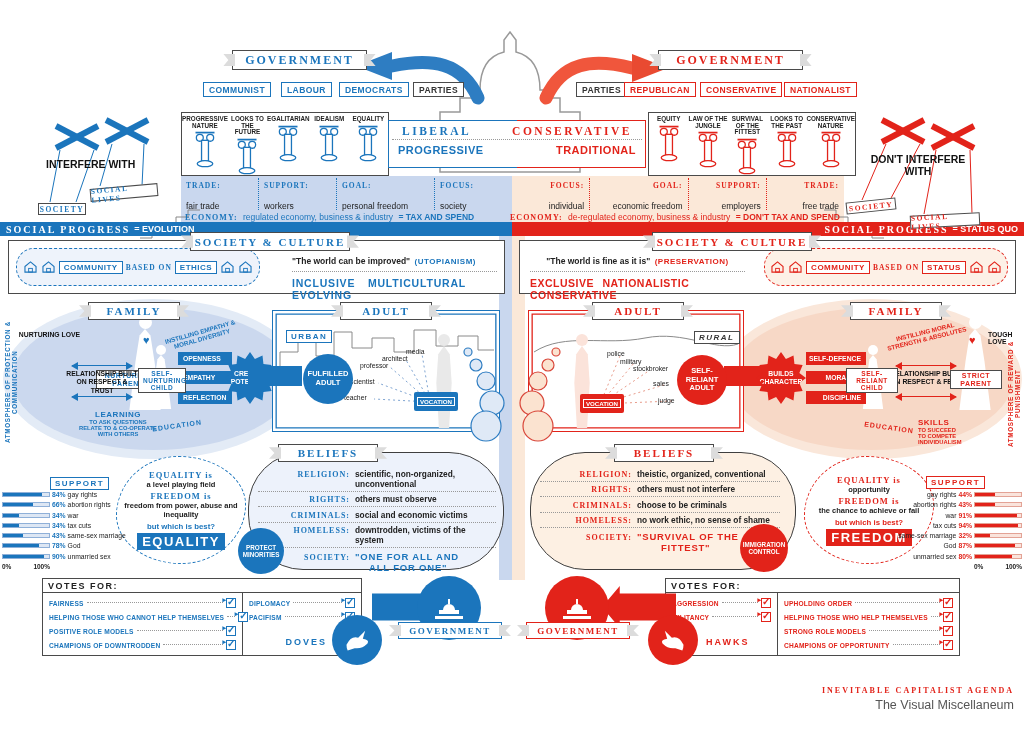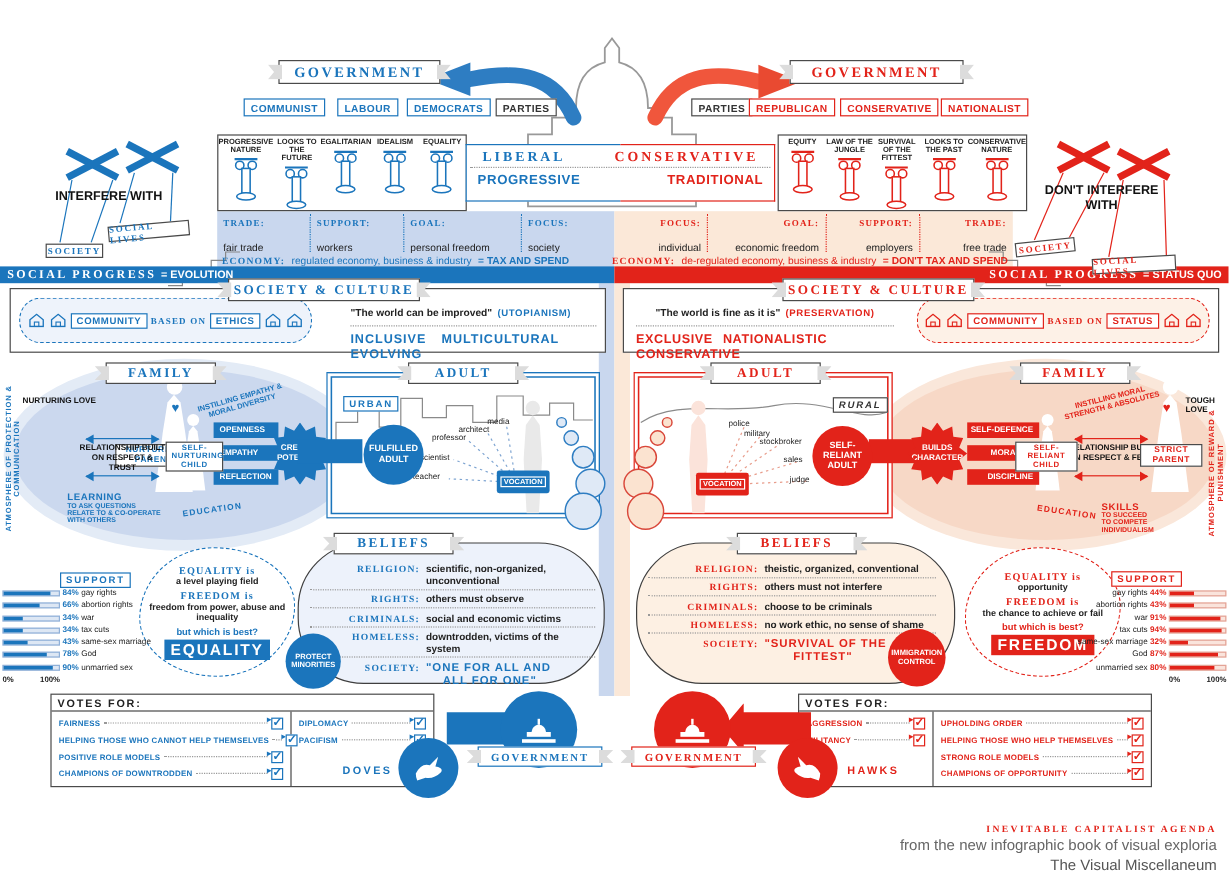--- a/index.html
+++ b/index.html
@@ -455,21 +455,21 @@
   <div class="tarrow ar" style="left:178px;top:352px;width:54px;height:13px;background:var(--blue);">
       <span>OPENNESS</span>
     </div>
   <div class="tarrow ar" style="left:178px;top:371px;width:54px;height:13px;background:var(--blue);">
       <span>EMPATHY</span>
     </div>
   <div class="tarrow ar" style="left:178px;top:391px;width:54px;height:13px;background:var(--blue);">
       <span>REFLECTION</span>
     </div>
   <div class="burst" style="left:225px;top:352px;width:50px;height:52px;background:var(--blue);padding:8px;">CREATES POTENTIAL</div>
-  <div class="abs" style="left:56px;top:410px;width:92px;text-align:left;z-index:6;">
+  <div class="abs" style="left:72px;top:410px;width:92px;text-align:center;z-index:6;">
     <div class="blue" style="font-size:8px;font-weight:bold;letter-spacing:.5px;">LEARNING</div>
     <div class="blue" style="font-size:5.8px;font-weight:bold;">TO ASK QUESTIONS</div>
     <div class="blue" style="font-size:5.8px;font-weight:bold;">RELATE TO &amp; CO-OPERATE</div>
     <div class="blue" style="font-size:5.8px;font-weight:bold;">WITH OTHERS</div>
   </div>
   <div class="abs blue" style="left:152px;top:422px;transform:rotate(-8deg);font-size:7px;font-weight:bold;letter-spacing:1px;z-index:6;">EDUCATION</div>
 
   <div class="ribbon" style="left:340px;top:302px;width:92px;height:18px;font-size:11px;">
       <span class="blue">ADULT</span>
     </div>
@@ -843,17 +843,16 @@
     </div>
   </div>
   <div class="circlebadge" style="left:648px;top:615px;width:50px;height:50px;background:var(--red);">
     <svg width="28" height="28" viewBox="0 0 24 24" style="transform:scaleX(-1);">
         <path d="M3 16 Q7 8 13 10 L19 4 L17 11 Q23 12 21 15 Q16 20 10 19 L4 21 Q3 19 3 16 Z" fill="#fff"></path>
       </svg>
   </div>
 
   <div class="abs" style="right:10px;top:686px;text-align:right;z-index:6;">
     <div class="footer-head red">INEVITABLE CAPITALIST AGENDA</div>
-    <div class="footer-line" style="margin-top:2px;">from the new infographic book of visual exploria</div>
     <div class="footer-line" style="margin-top:3px;color:#555;">The Visual Miscellaneum</div>
   </div>
 
 </div>
 
 </body></html>

